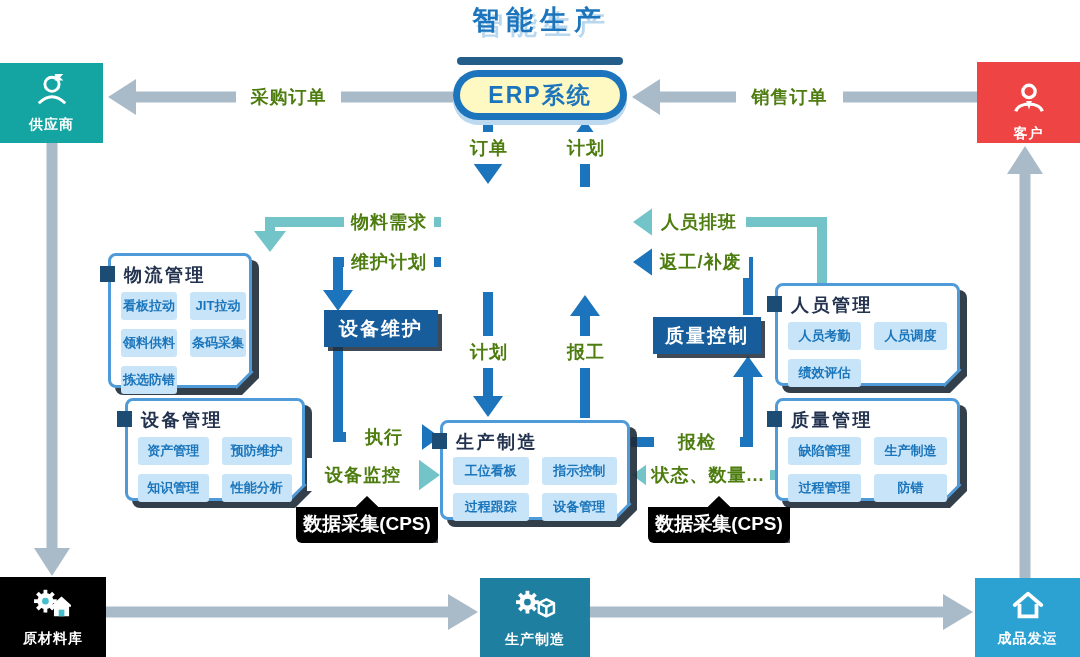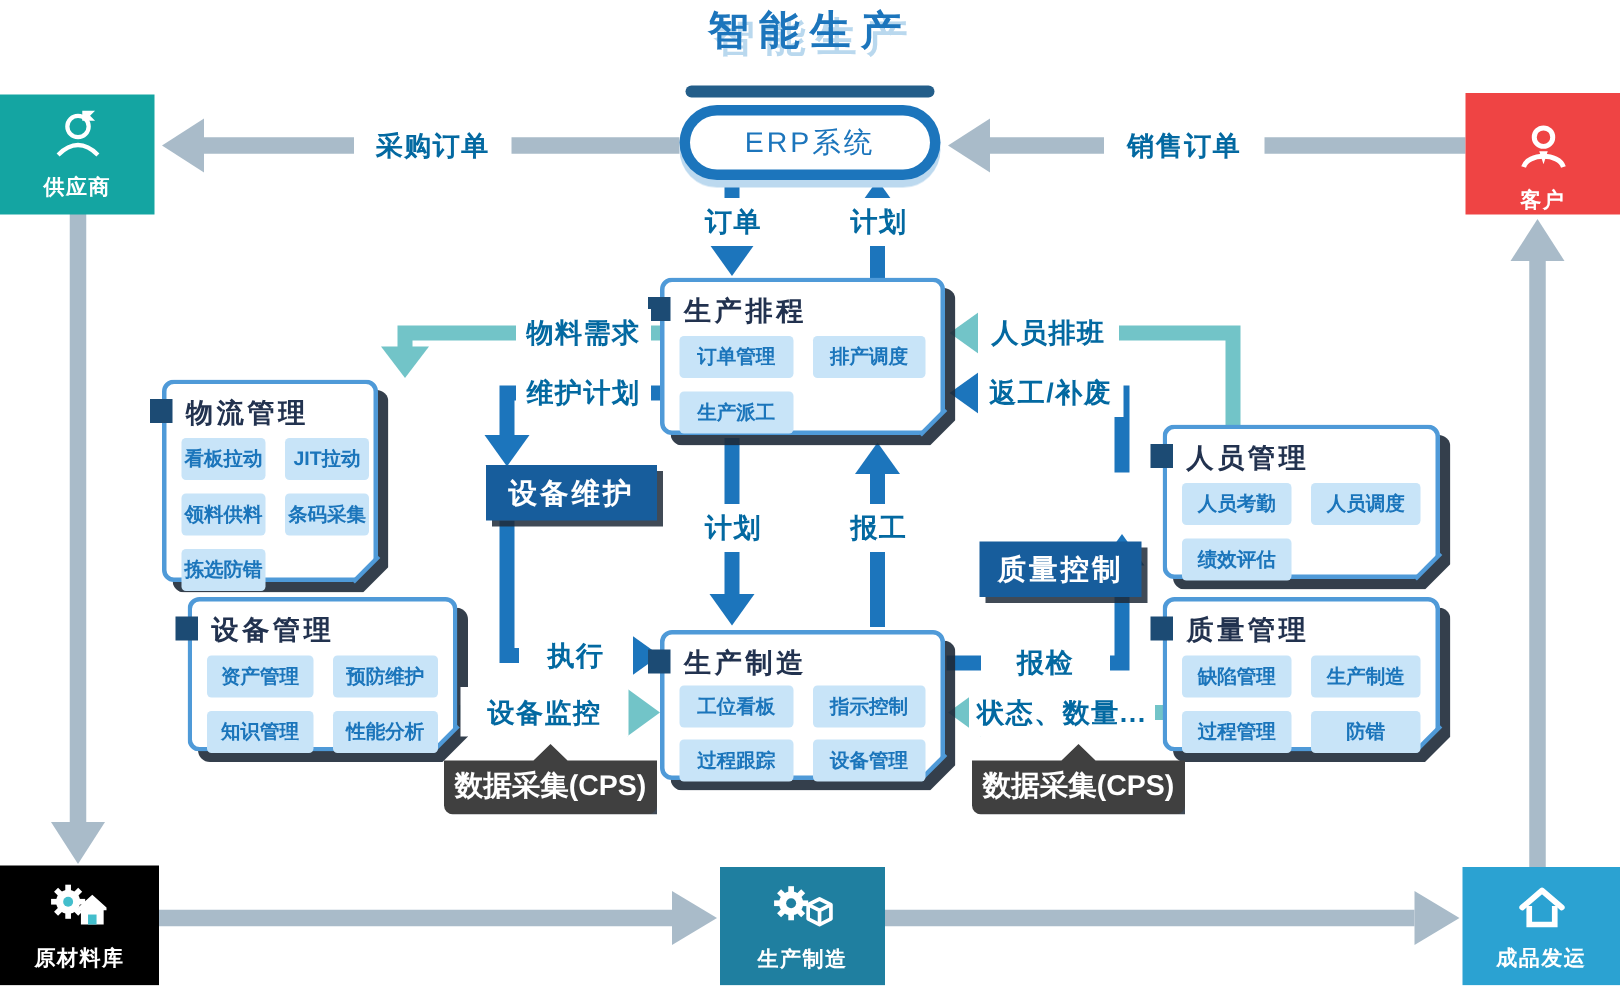--- a/index.html
+++ b/index.html
@@ -6,36 +6,36 @@
   .canvas{position:relative;width:1080px;height:657px;background:#ffffff;overflow:hidden;
           font-family:"Liberation Sans","DejaVu Sans",sans-serif;}
   
   .main-title{position:absolute;top:2px;left:0;width:1080px;text-align:center;
     font-size:27px;font-weight:900;letter-spacing:7px;color:#1C75BC;
     text-shadow:4px 5px 0 #B9D8EE;}
   .title-underline{position:absolute;left:457px;top:57px;width:166px;height:8px;
     background:#235E8A;border-radius:4px;}
   .erp{position:absolute;left:453px;top:70px;width:174px;height:50px;background:#1C75BC;
     border-radius:27px;filter:drop-shadow(0 5px 0 #BCD9EF);}
-  .erp-inner{position:absolute;left:7px;top:7px;right:7px;bottom:7px;background:#ffffff;
+  .erp-inner{position:absolute;left:7px;top:7px;right:7px;bottom:7px;background:#fef9c3;
     border-radius:20px;display:flex;align-items:center;justify-content:center;
-    font-size:19px;font-weight:400;letter-spacing:2px;color:#1C75BC;}
+    font-size:23px;font-weight:700;letter-spacing:2px;color:#1C75BC;}
   
   .node{position:absolute;display:flex;flex-direction:column;align-items:center;
     justify-content:center;gap:5px;color:#fff;font-size:14px;font-weight:800;}
   .node .nlabel{letter-spacing:1px;}
   
   .flow-label{position:absolute;background:#fff;display:flex;align-items:center;
-    justify-content:center;font-size:18px;font-weight:800;color:#0369a1;
+    justify-content:center;font-size:18px;font-weight:800;color:#4d7c0f;
     white-space:nowrap;letter-spacing:1px;}
   
   .dark-label{position:absolute;background:#175D9C;color:#fff;display:flex;
     align-items:center;justify-content:center;font-size:19px;font-weight:800;
     letter-spacing:2px;filter:drop-shadow(4px 4px 0 rgba(30,42,56,.85));}
-  .dc-box{position:absolute;background:#404040;color:#fff;display:flex;align-items:center;
+  .dc-box{position:absolute;background:#000000;color:#fff;display:flex;align-items:center;
     justify-content:center;font-size:19px;font-weight:800;border-radius:6px;
     clip-path:polygon(0 11px,42% 11px,50% 0,58% 11px,100% 11px,100% 100%,0 100%);
     padding-top:9px;box-sizing:border-box;filter:drop-shadow(5px 5px 0 rgba(30,42,56,.85));}
   
   .module{position:absolute;}
   .m-shadow{position:absolute;left:0;top:0;right:0;bottom:0;background:rgba(30,42,56,.9);
     border-radius:8px;transform:translate(7px,7px);
     clip-path:polygon(0 0,100% 0,100% calc(100% - 17px),calc(100% - 17px) 100%,0 100%);}
   .m-body{position:absolute;left:0;top:0;right:0;bottom:0;background:#fff;
     border:3px solid #4F9AD8;border-radius:8px;box-sizing:border-box;
@@ -109,32 +109,20 @@
       <polygon points="632,475 654,459 654,491"></polygon>
     </g>
   </svg>
 
   <div class="main-title">智能生产</div>
   <div class="title-underline"></div>
   <div class="erp">
     <div class="erp-inner">ERP系统</div>
   </div>
 
-  <div class="module" style="left:440px;top:185px;width:190px;height:105px;">
-    <div class="m-shadow"></div>
-    <div class="m-body"></div>
-    <div class="m-cut"></div>
-    <div class="m-bullet"></div>
-    <div class="m-title">生产排程</div>
-    <div class="m-items">
-      <div class="pill">订单管理</div>
-      <div class="pill">排产调度</div>
-      <div class="pill">生产派工</div>
-    </div>
-  </div>
 
   <div class="module" style="left:108px;top:253px;width:144px;height:135px;">
     <div class="m-shadow"></div>
     <div class="m-body"></div>
     <div class="m-cut"></div>
     <div class="m-bullet"></div>
     <div class="m-title">物流管理</div>
     <div class="m-items">
       <div class="pill">看板拉动</div>
       <div class="pill">JIT拉动</div>
@@ -208,21 +196,21 @@
   <div class="flow-label" style="left:652px;top:206px;width:94px;height:32px;">人员排班</div>
   <div class="flow-label" style="left:652px;top:246px;width:97px;height:32px;">返工/补废</div>
   <div class="flow-label" style="left:447px;top:336px;width:84px;height:32px;">计划</div>
   <div class="flow-label" style="left:544px;top:336px;width:84px;height:32px;">报工</div>
   <div class="flow-label" style="left:346px;top:421px;width:76px;height:31px;">执行</div>
   <div class="flow-label" style="left:307px;top:458px;width:112px;height:33px;">设备监控</div>
   <div class="flow-label" style="left:654px;top:426px;width:86px;height:32px;">报检</div>
   <div class="flow-label" style="left:646px;top:458px;width:124px;height:33px;">状态、数量...</div>
 
   <div class="dark-label" style="left:324px;top:310px;width:114px;height:37px;">设备维护</div>
-  <div class="dark-label" style="left:653px;top:317px;width:108px;height:37px;margin-top:44px;">质量控制</div>
+  <div class="dark-label" style="left:653px;top:317px;width:108px;height:37px;">质量控制</div>
   <div class="dc-box" style="left:296px;top:496px;width:142px;height:47px;">数据采集(CPS)</div>
   <div class="dc-box" style="left:648px;top:496px;width:142px;height:47px;">数据采集(CPS)</div>
 
   <div class="node" style="left:0;top:63px;width:103px;height:80px;background:#14A5A2;">
     <span>
       <svg width="38" height="36" viewBox="0 0 40 38">
         <circle cx="20" cy="13" r="7.5" fill="none" stroke="#fff" stroke-width="3"></circle>
         <path d="M6 33 q14 -14 28 0" fill="none" stroke="#fff" stroke-width="3"></path>
         <path d="M23 2 h9 l-3.5 3.5 3.5 3.5 h-9 z" fill="#fff"></path>
       </svg>

